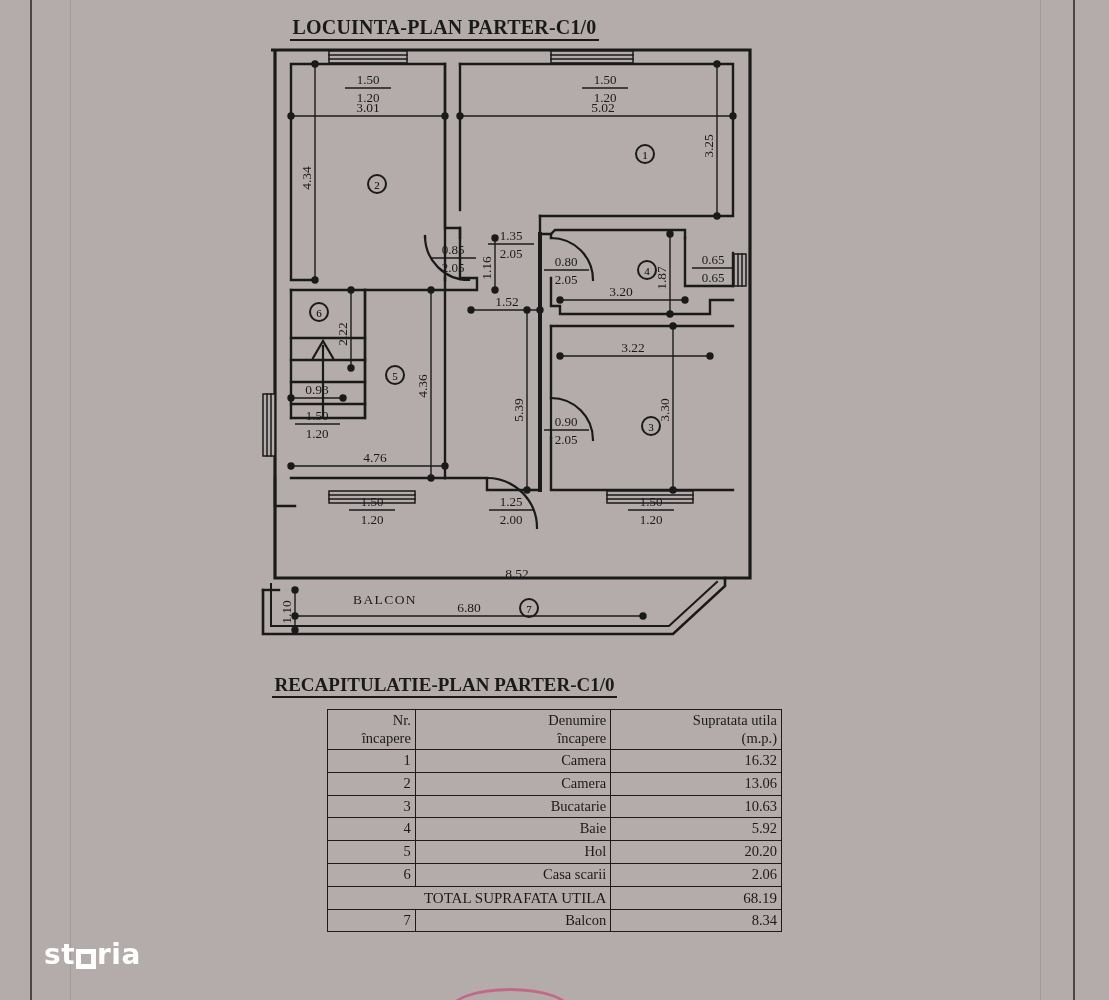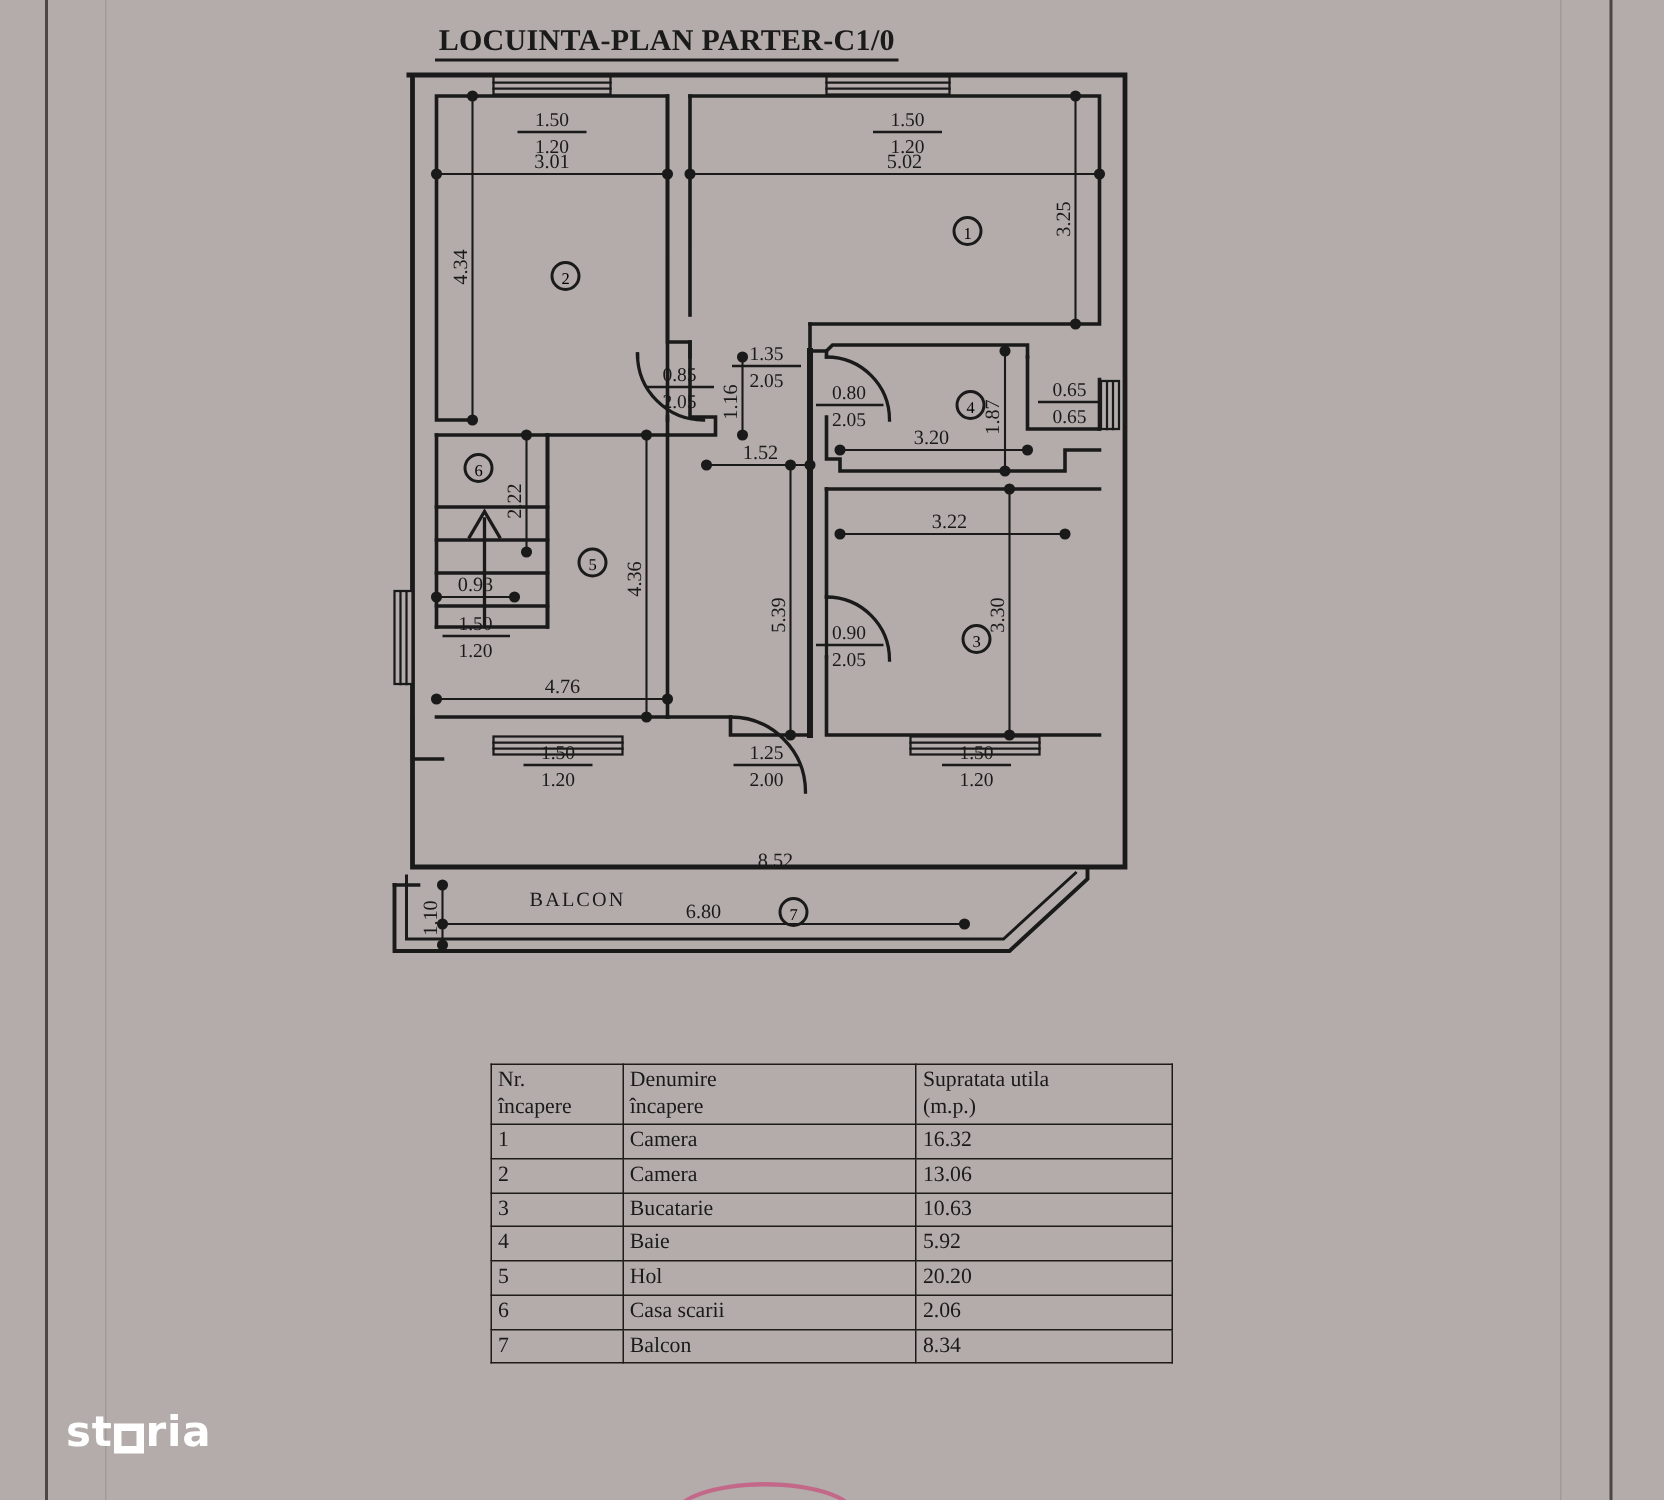--- a/index.html
+++ b/index.html
@@ -37,21 +37,21 @@
 
   
   #recap-table{
     position:absolute;left:327px;top:709px;width:455px;
     border-collapse:collapse;
     font-size:14.5px;
   }
   #recap-table td,#recap-table th{
     border:1.6px solid #1d1a18;
     padding:2px 4px;
-    text-align:left;
+    text-align:right;
     font-weight:400;
     line-height:1.22;
     background:transparent;
   }
   #recap-table th{font-size:14.5px;}
   .c-nr{width:82px;}
   .c-den{width:200px;margin-left:32px;}
   .c-sup{width:173px;margin-top:36px;}
   .row-total td{font-size:15px;}
   .t-left{text-align:left;padding-left:10px;}
@@ -378,20 +378,23 @@
       </g>
 
       <g>
         <text x="396" y="468" text-anchor="middle">1.50</text>
         <line x1="373" y1="472" x2="419" y2="472" stroke="#1a1a1a" stroke-width="1.6"></line>
         <text x="396" y="486" text-anchor="middle">1.20</text>
       </g>
     </g>
   </svg>
 
+  <div class="recap-title">
+    <span>RECAPITULATIE-PLAN PARTER-C1/0</span>
+  </div>
 
   <table id="recap-table">
     <thead>
       <tr>
         <th class="c-nr">
           <div>Nr.</div>
           <div>încapere</div>
         </th>
         <th class="c-den">
           <div>Denumire</div>
@@ -427,20 +430,24 @@
       <tr>
         <td>5</td>
         <td>Hol</td>
         <td>20.20</td>
       </tr>
       <tr>
         <td>6</td>
         <td>Casa scarii</td>
         <td>2.06</td>
       </tr>
+      <tr class="row-total">
+        <td colspan="2">TOTAL SUPRAFATA UTILA</td>
+        <td>68.19</td>
+      </tr>
       <tr>
         <td>7</td>
         <td>Balcon</td>
         <td>8.34</td>
       </tr>
     </tbody>
   </table>
 
   <div id="storia">
     <span>st</span>

